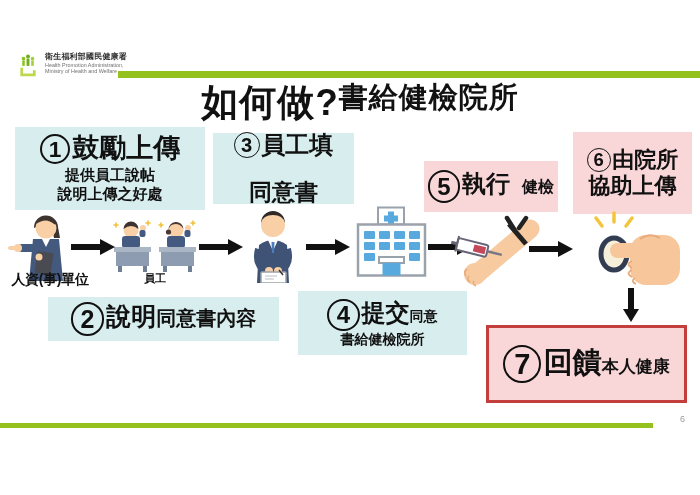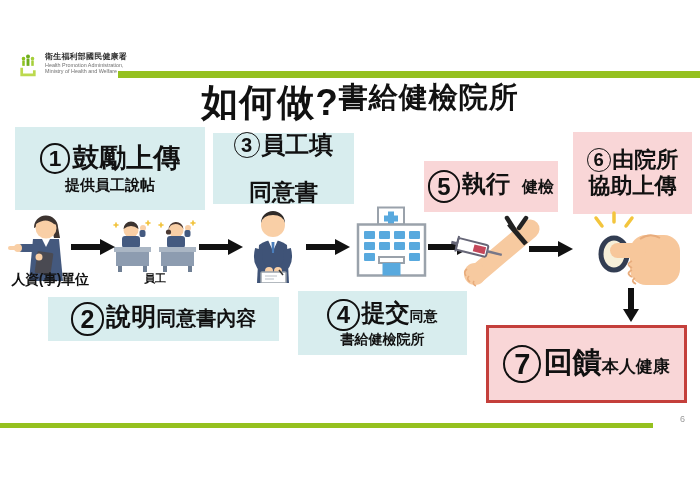--- a/index.html
+++ b/index.html
@@ -78,20 +78,21 @@
     <span class="title-main">如何做?</span>
     <span class="title-sub">書給健檢院所</span>
   </div>
 
   <div id="box1" class="abs box cyan">
     <div class="line big">
       <span class="num">1</span>
       <span>鼓勵上傳</span>
     </div>
     <div class="sub">提供員工說帖</div>
+    <div class="sub">說明上傳之好處</div>
   </div>
 
   <div id="box3" class="abs box cyan">
     <div class="line big">
       <span class="num">3</span>
       <span>員工填</span>
     </div>
     <div class="l2">同意書</div>
   </div>
 

